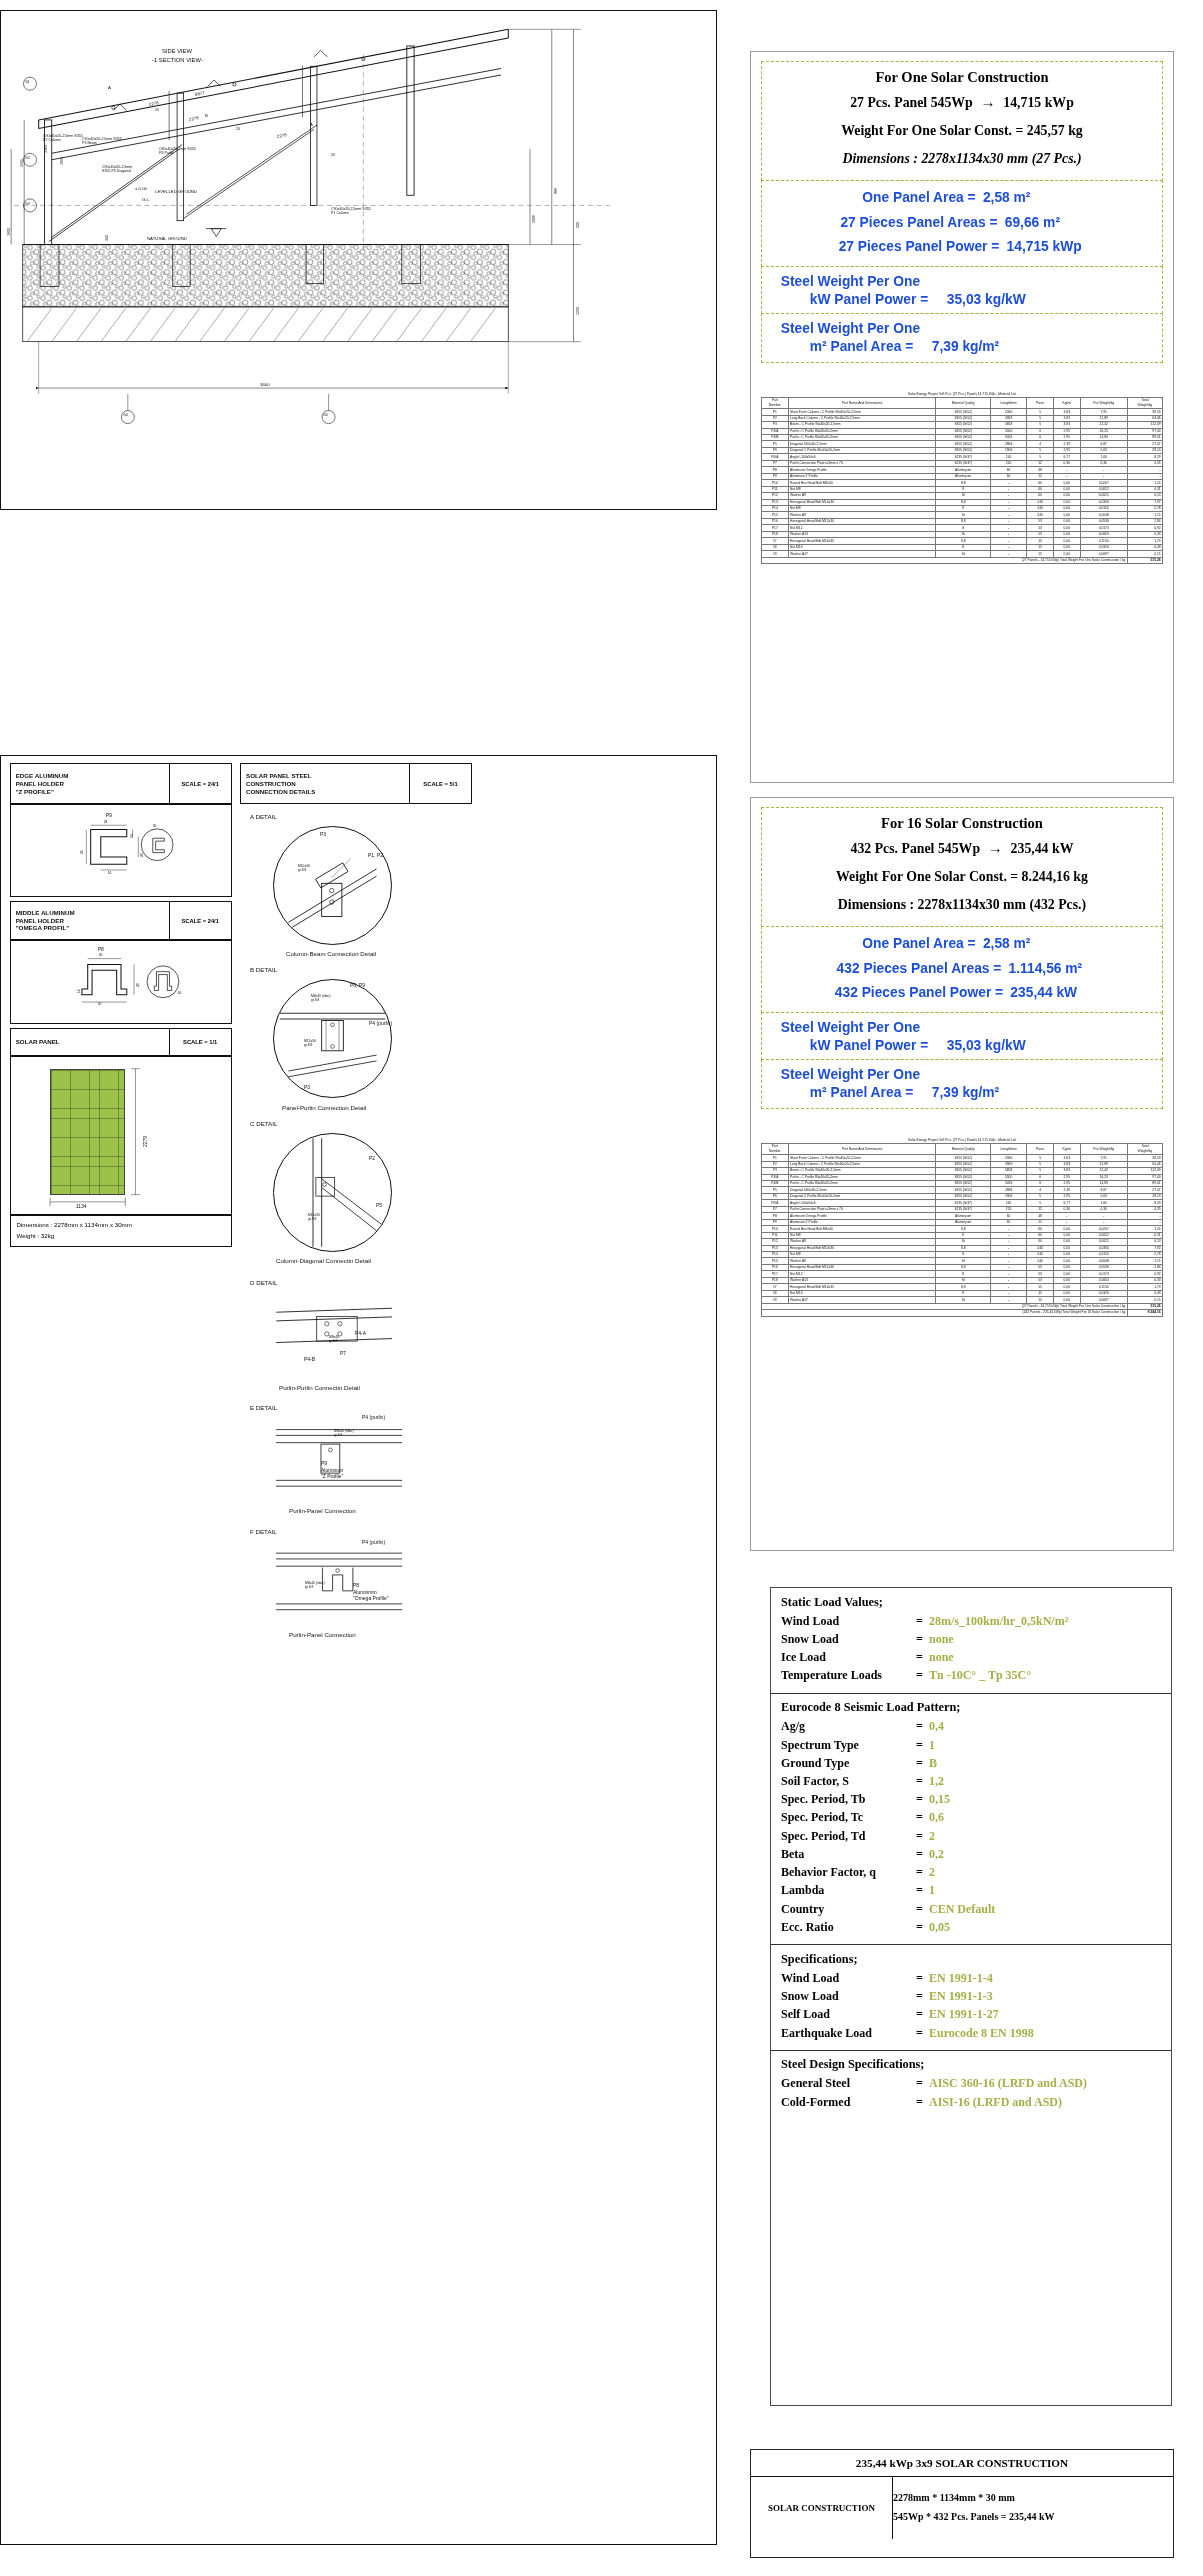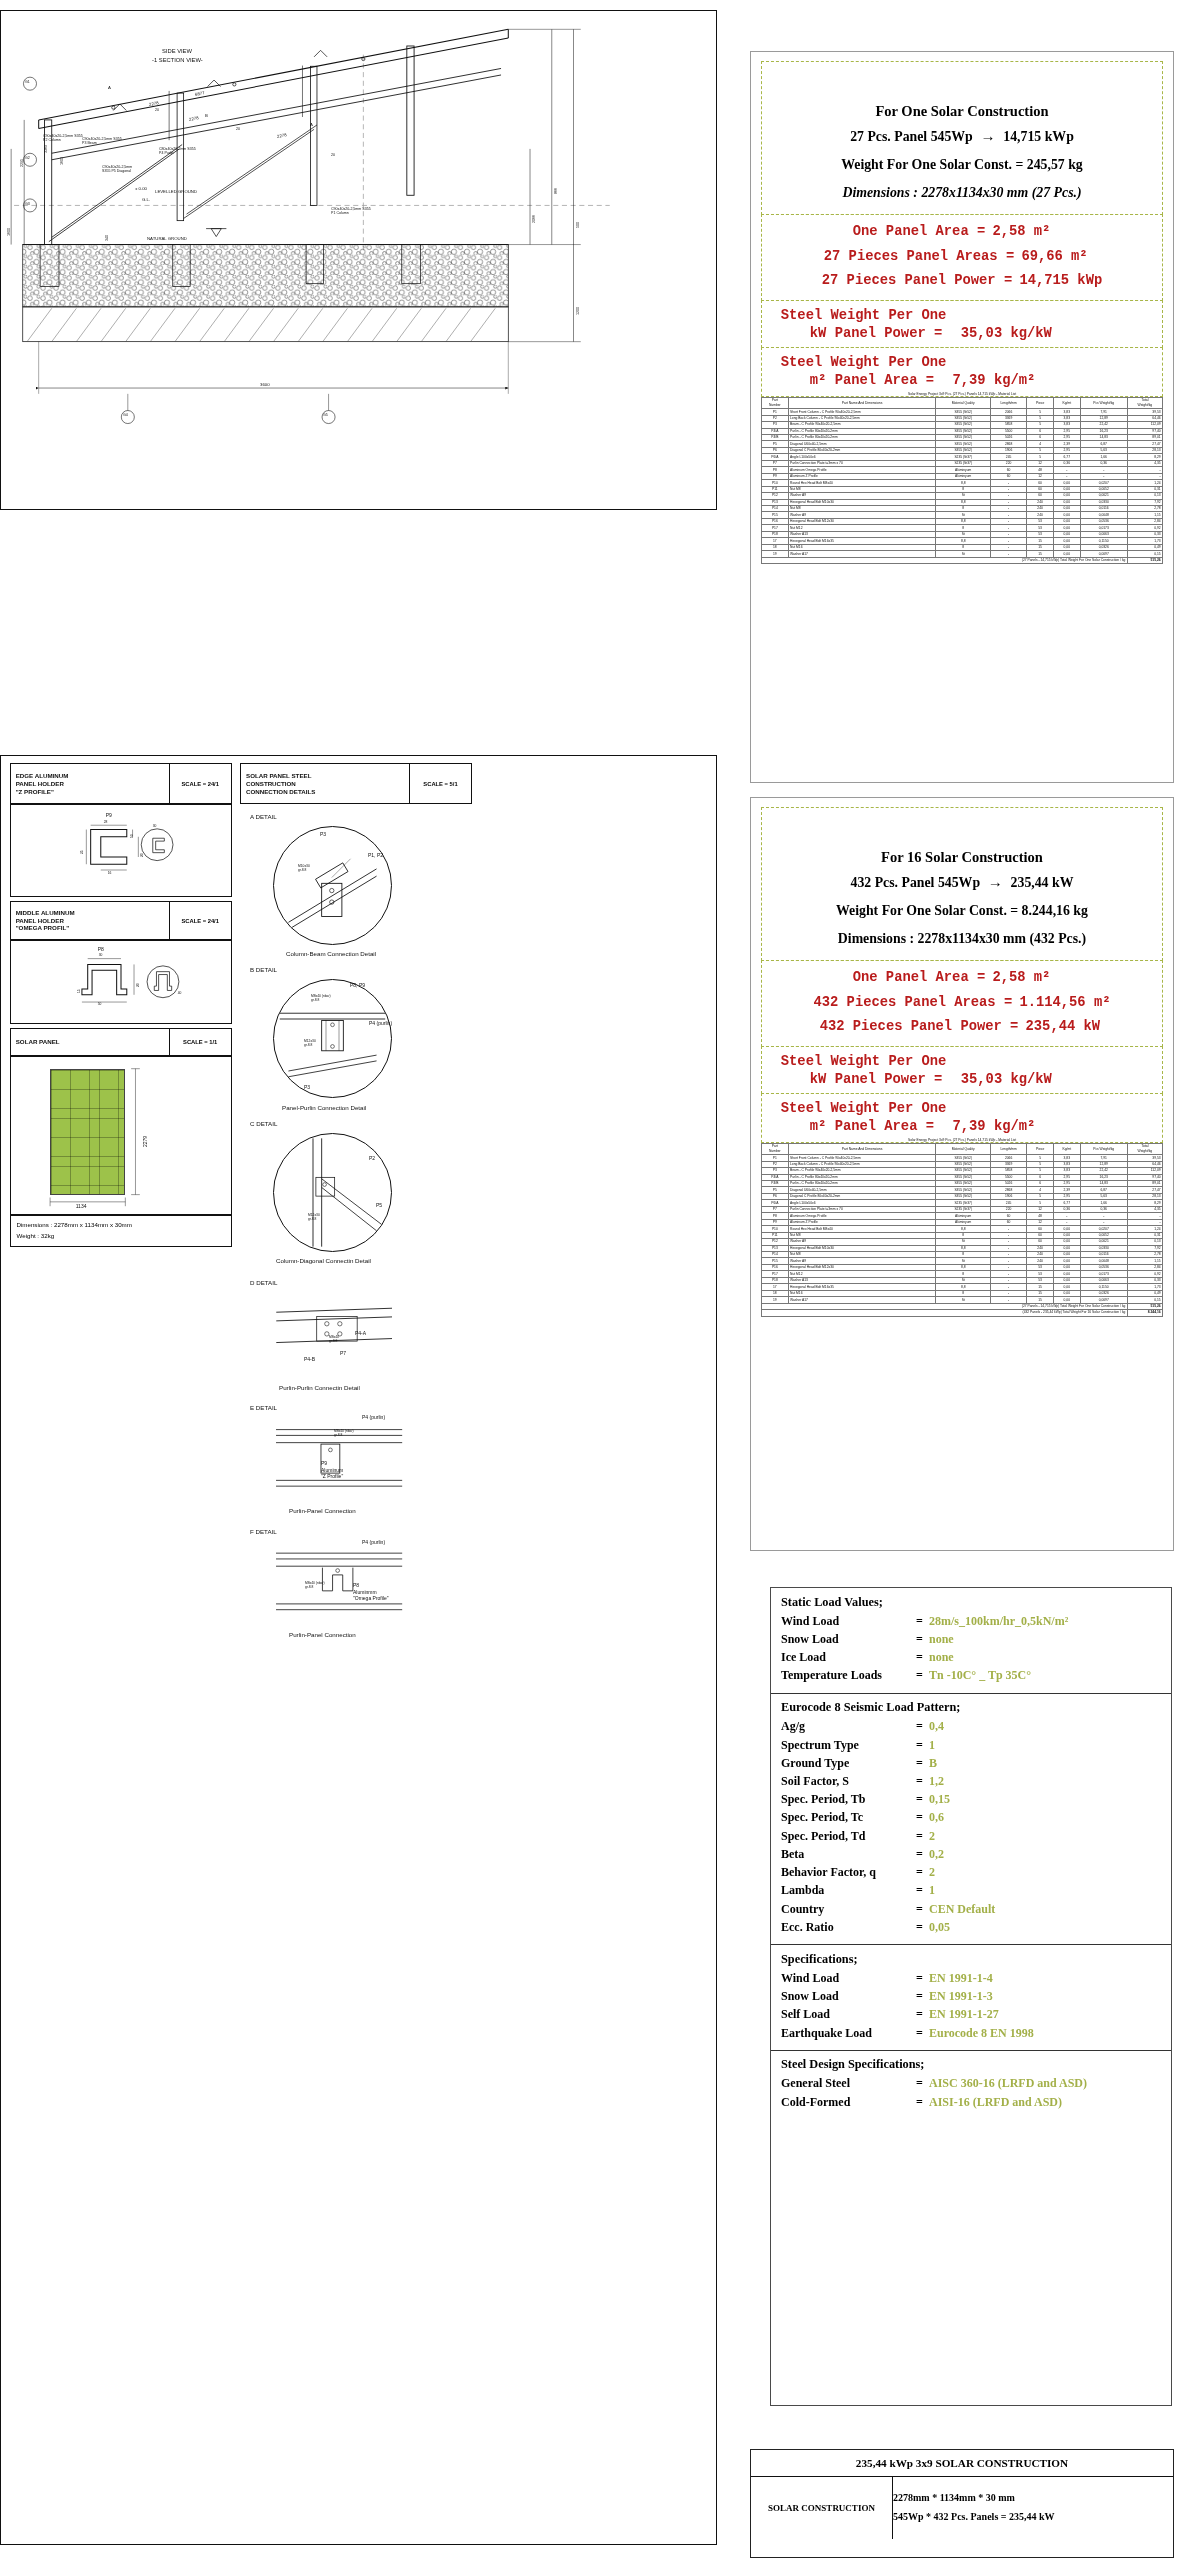--- a/index.html
+++ b/index.html
@@ -27,33 +27,32 @@
   .dash-block {
     border:1.4px dashed #a8b648;
     padding:3.6px 5.8px 5.8px 5.8px;
     margin-bottom:-1.4px;
   }
   .ttl {
     font-family:"Liberation Serif", serif;
     font-weight:bold;
     text-align:center;
     color:#000;
-    margin-top:34px;
   }
   .lineC {
     font-family:"Liberation Serif", serif;
     font-weight:bold;
     text-align:center;
     color:#000;
     white-space:nowrap;
   }
   .lineL {
-    font-family:Liberation Mono, monospace;
+    font-family:Liberation Sans, sans-serif;
     font-weight:bold;
-    color:#b91c1c;
+    color:#1d4ed8;
     white-space:nowrap;
   }
   .rowline { display:flex; justify-content:center; align-items:baseline; }
   .rowline .lbl { text-align:right; }
   .rowline .val { text-align:left; padding-left:7.2px; min-width:86px; }
 
   .two-line { display:flex; align-items:baseline; justify-content:flex-start;gap:12px; }
 
   
   table.mat {

